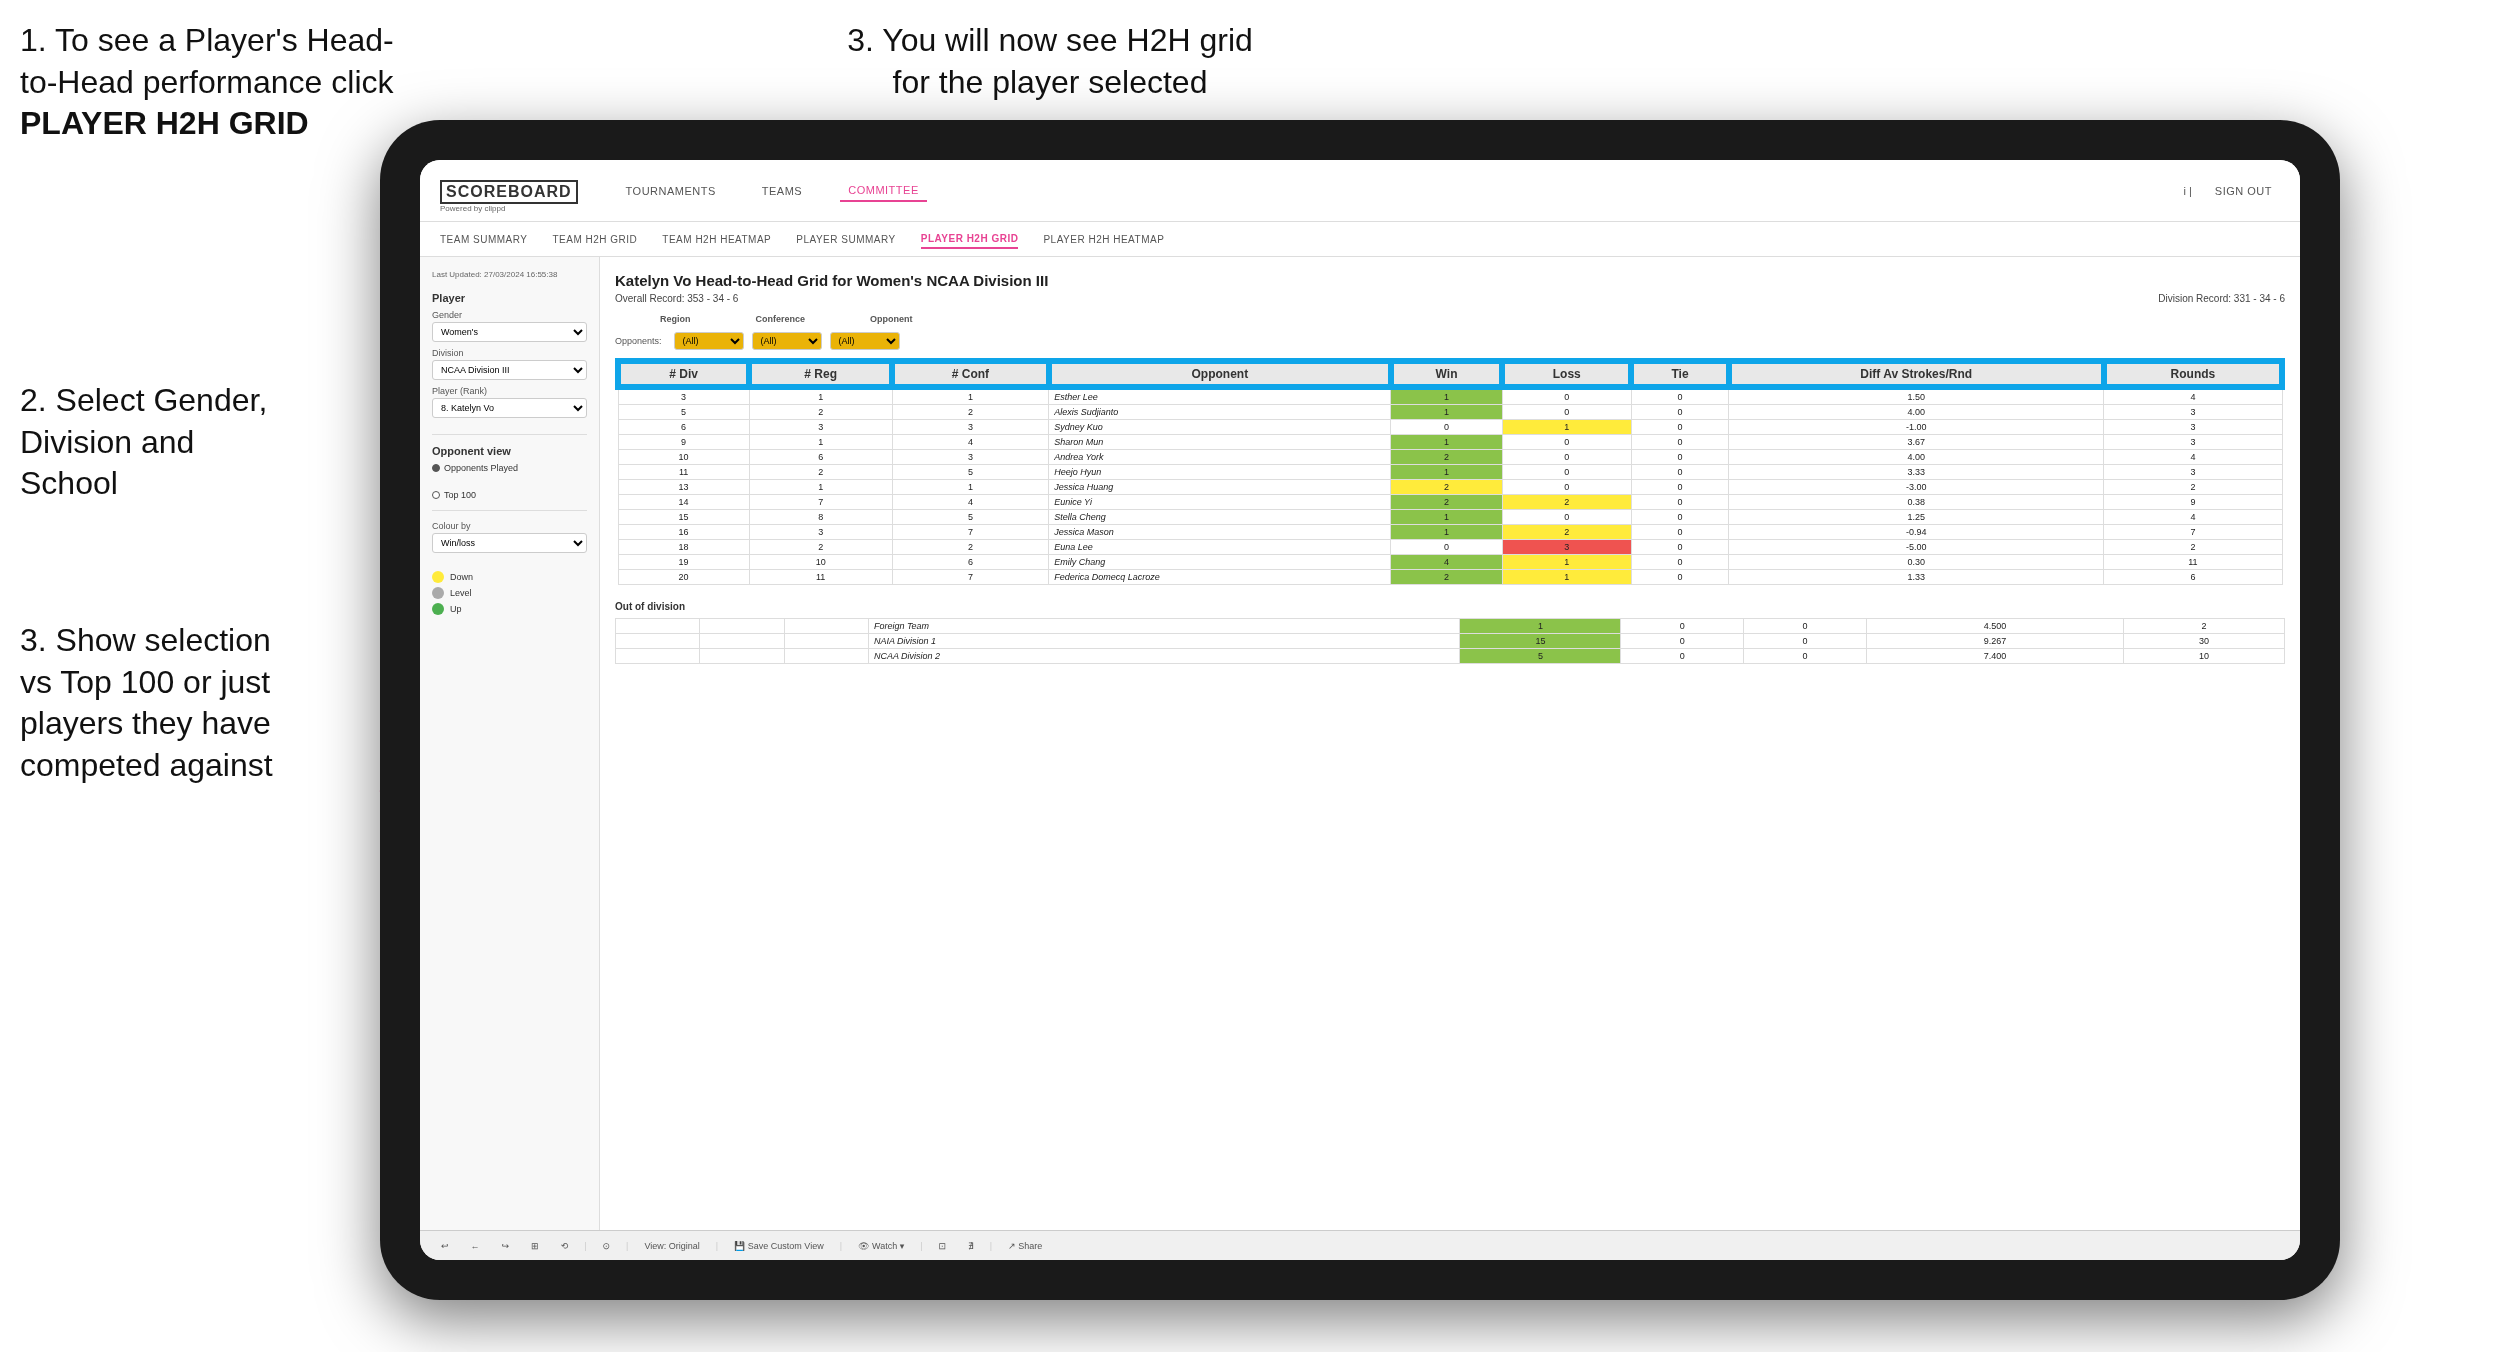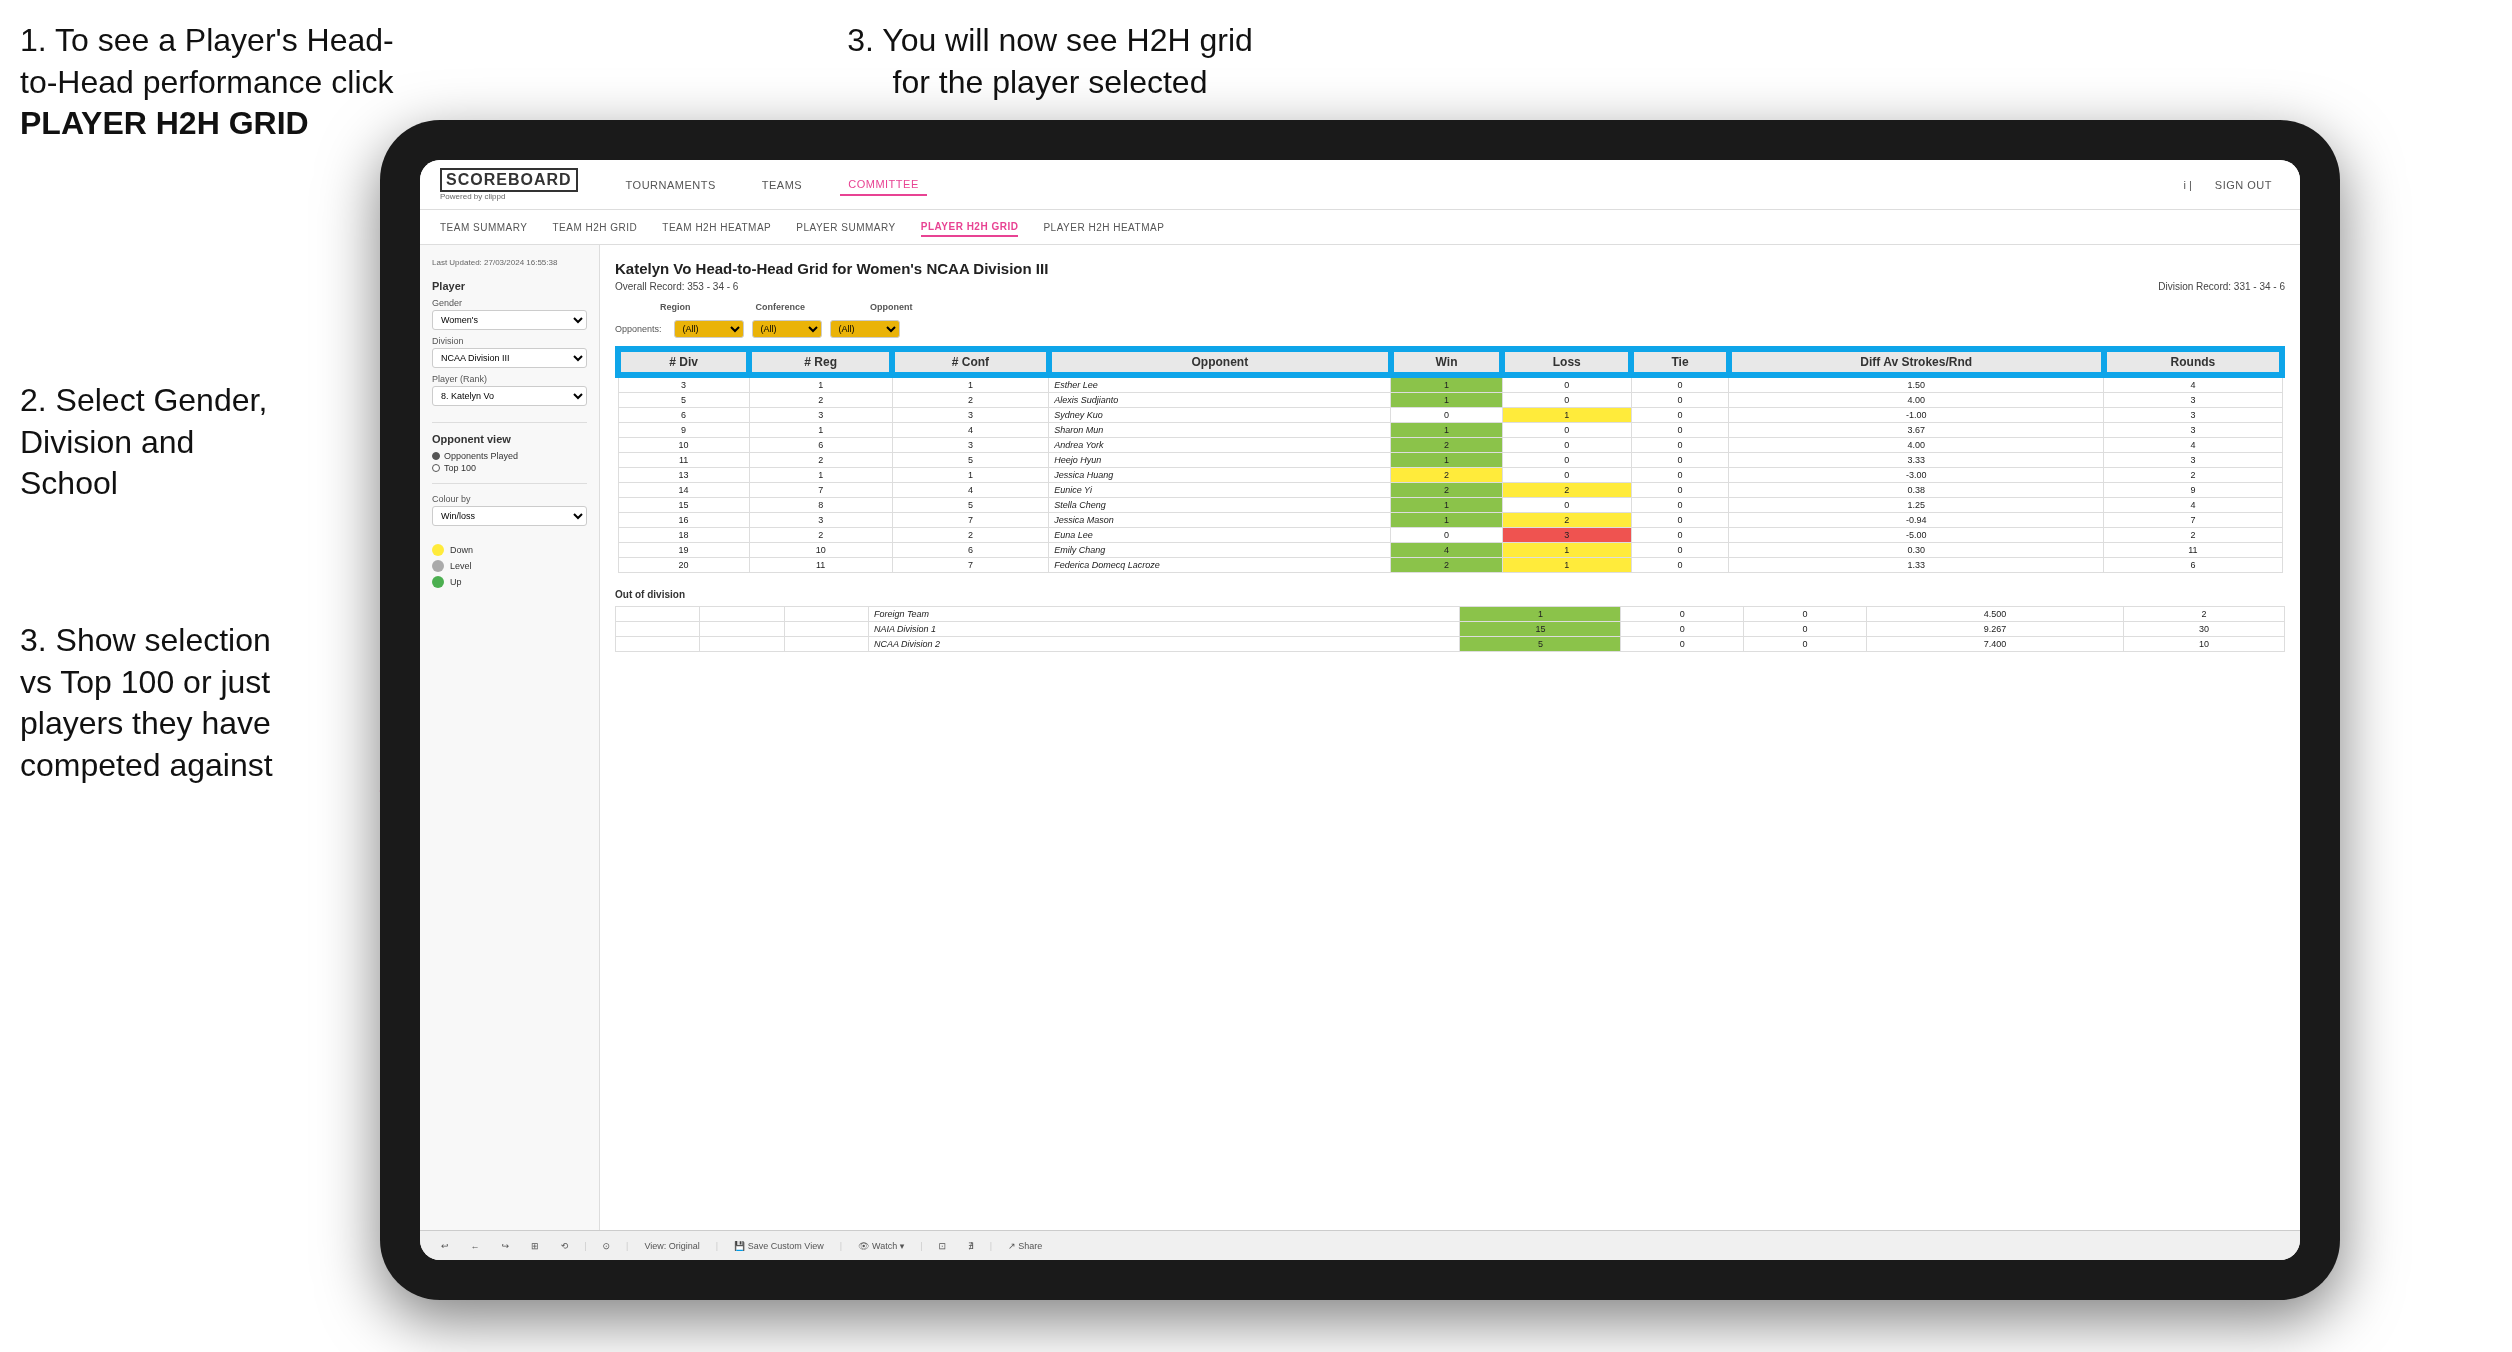--- a/index.html
+++ b/index.html
@@ -96,20 +96,21 @@
       flex-direction: column;
       margin-right: 10px;
     }
     .logo-text {
       font-size: 16px;
       font-weight: bold;
       letter-spacing: 1px;
       color: #333;
       border: 2px solid #333;
       padding: 1px 4px;
+      margin-top: 12px;
     }
     .logo-sub {
       font-size: 8px;
       color: #666;
     }
 
     .nav-item {
       font-size: 11px;
       color: #555;
       cursor: pointer;
@@ -207,21 +208,21 @@
 
     .sidebar-divider {
       border: none;
       border-top: 1px solid #ddd;
       margin: 10px 0;
     }
 
     .radio-group {
       display: flex;
       flex-direction: column;
-      gap: 2px;
+      gap: 17px;
     }
     .radio-item {
       display: flex;
       align-items: center;
       gap: 4px;
       font-size: 9px;
       color: #333;
     }
     .radio-dot {
       width: 8px;

